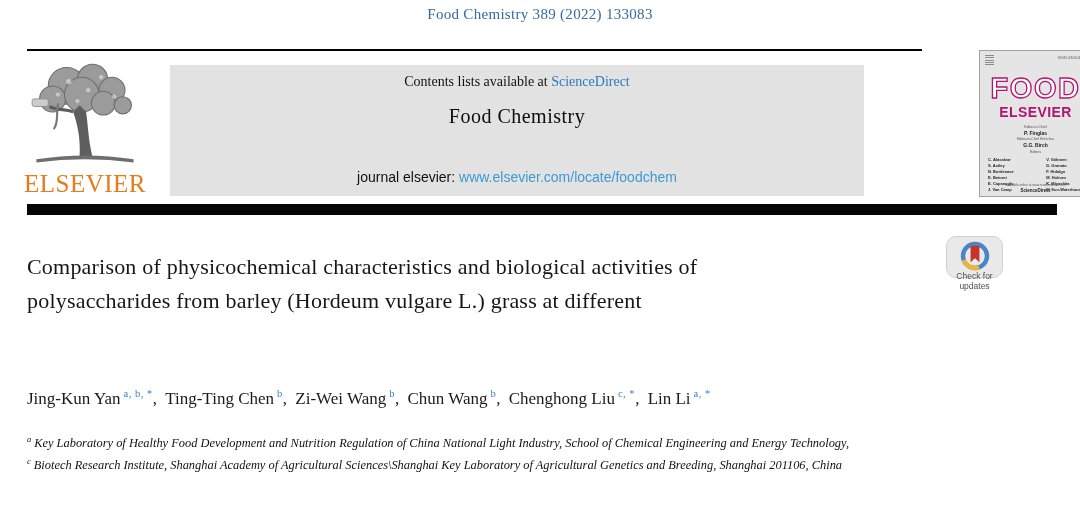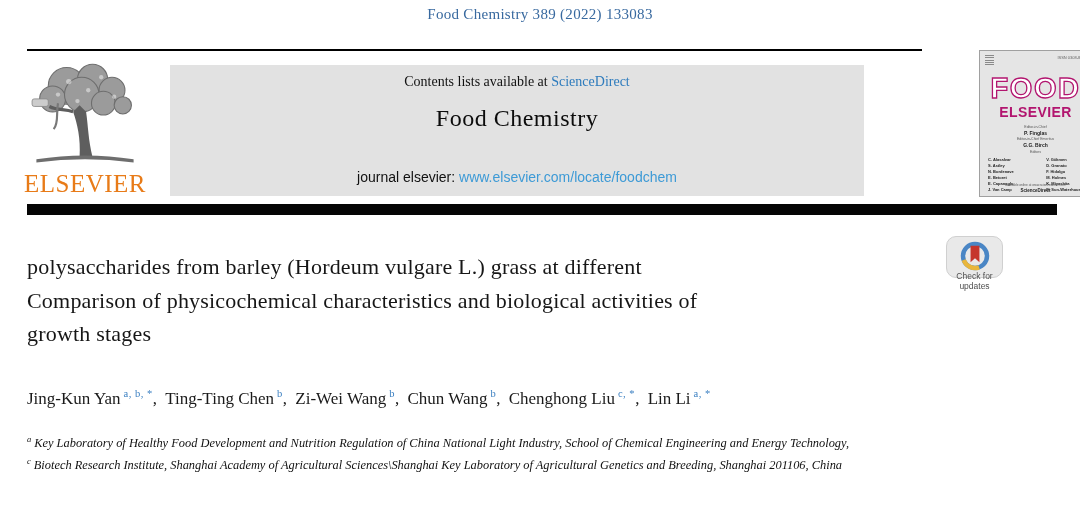--- a/index.html
+++ b/index.html
@@ -19,21 +19,21 @@
   
   .elsevier{position:absolute;left:24px;top:60px;width:122px;height:140px;}
   .elsevier svg{display:block;}
   .wordmark{position:absolute;left:0;top:110px;width:122px;text-align:center;
     font-size:25px;color:var(--elsevier_orange);letter-spacing:.5px;}
 
   
   .masthead{position:absolute;left:170px;top:65px;width:694px;height:131px;background:var(--masthead_gray);}
   .contents-line{position:absolute;top:9px;left:0;right:0;text-align:center;font-size:14px;color:#111;}
   .sd-link{color:var(--link_blue);text-decoration:none;cursor:pointer;}
-  .m-title{position:absolute;top:40px;left:0;right:0;text-align:center;font-size:24px;color:#0c0c0c;letter-spacing:.5px;}
+  .m-title{position:absolute;top:40px;left:0;right:0;text-align:center;font-size:20px;color:#0c0c0c;letter-spacing:.5px;}
   .homepage-line{position:absolute;bottom:11px;left:0;right:0;text-align:center;
     font-family:"Liberation Sans", sans-serif;font-size:14px;color:#111;}
   .url-link{color:var(--url_blue);text-decoration:none;cursor:pointer;}
 
   
   .cover{position:absolute;left:945px;top:50px;width:113px;height:147px;background:#e5e5e5;
     border:1px solid #a0a0a0;font-family:"Liberation Sans", sans-serif;color:#333;margin-left:34px;}
   .cover-mark{position:absolute;top:4px;left:5px;width:9px;height:10px;
     background:repeating-linear-gradient(#8a8a8a 0 1px,transparent 1px 2.5px);border-bottom:1px solid #8a8a8a;}
   .cover-issn{position:absolute;top:4px;right:4px;font-size:4px;color:#666;}
@@ -152,23 +152,22 @@
         <div>D. Sun-Waterhouse</div>
       </div>
     </div>
     <div class="cover-footer1">Available online at www.sciencedirect.com</div>
     <div class="cover-footer2">ScienceDirect</div>
   </div>
 
   <div class="black-bar"></div>
 
   <div class="title">
+    <div>Comparison of physicochemical characteristics and biological activities of</div>
     <div>polysaccharides from barley (Hordeum vulgare L.) grass at different</div>
-    <div>Comparison of physicochemical characteristics and biological activities of</div>
-    <div>growth stages</div>
   </div>
 
   <div class="badge">
     <svg width="32" height="32" viewBox="0 0 36 36">
       <circle cx="18" cy="18" r="13.5" fill="none" stroke="#4a86c5" stroke-width="5"></circle>
       <path d="M 5.3 22.6 A 13.5 13.5 0 0 0 22.6 30.7" fill="none" stroke="#e9b63c" stroke-width="5"></path>
       <path d="M 13 6.5 H 23 V 25 L 18 20.5 L 13 25 Z" fill="#c5352c"></path>
     </svg>
     <div class="badge-text">
       <div>Check for</div>

